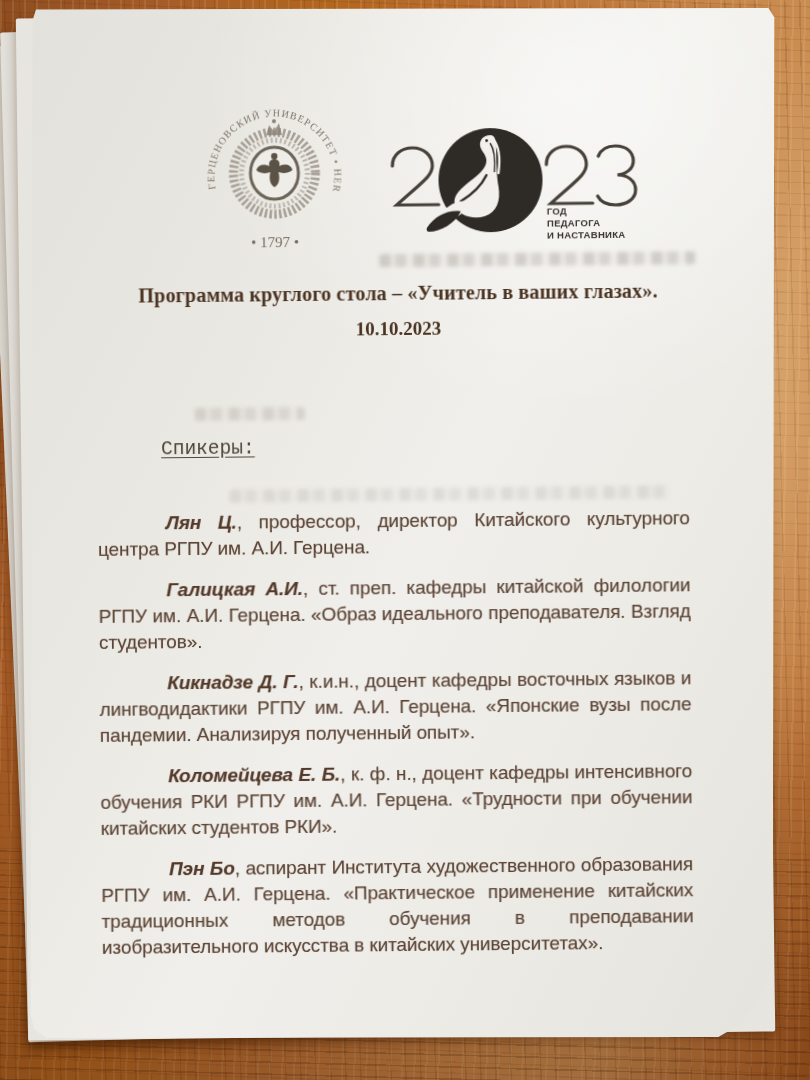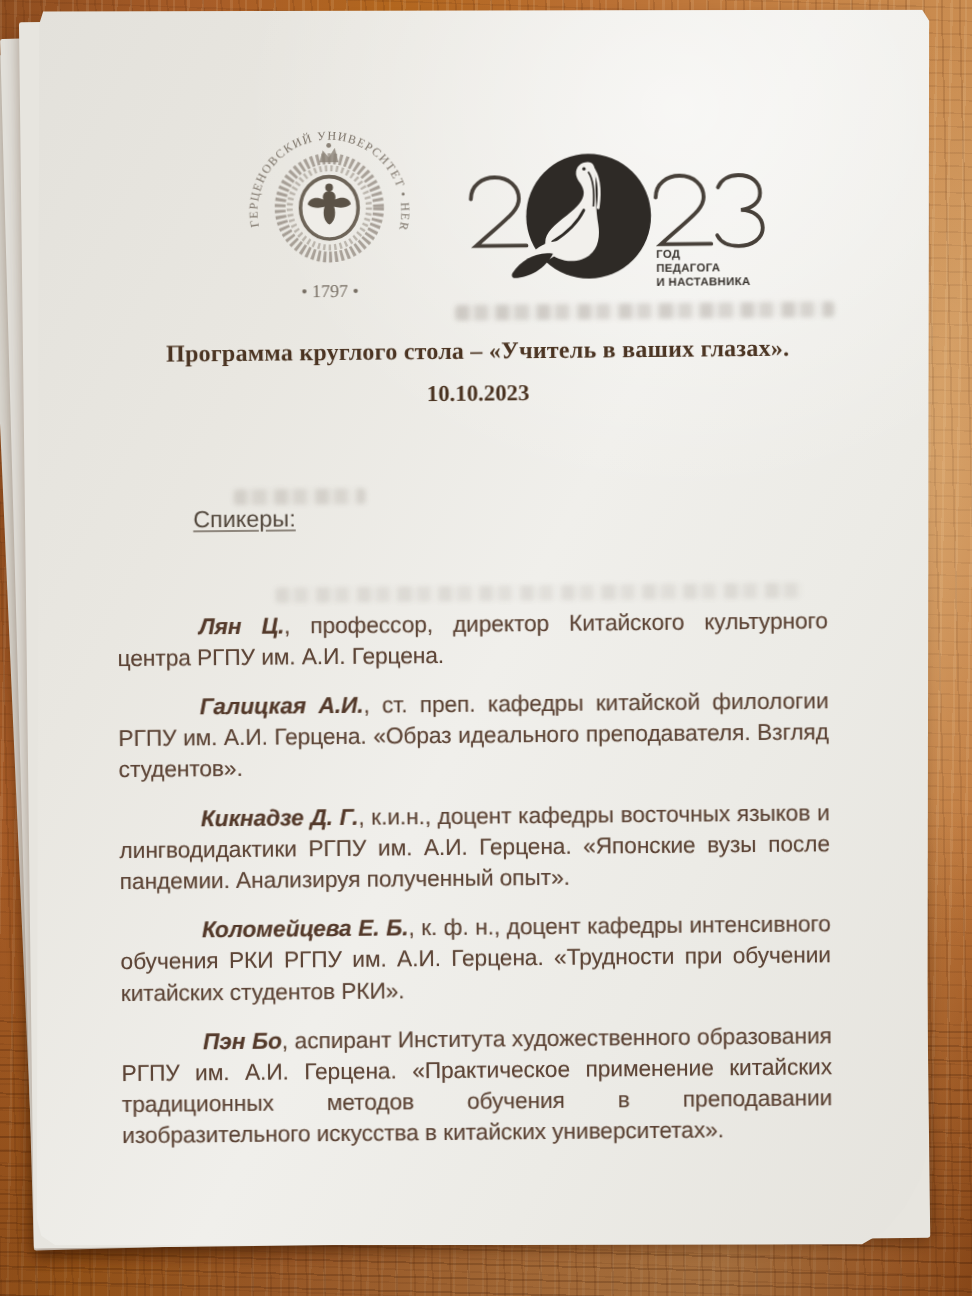--- a/index.html
+++ b/index.html
@@ -37,23 +37,23 @@
   .doc-title{
     position:absolute;top:274px;left:58px;right:62px;text-align:center;
     font-family:"Liberation Serif",serif;font-weight:bold;font-size:20px;
     color:#4a3321;letter-spacing:.2px;
   }
   .doc-date{
     position:absolute;top:310px;left:58px;right:62px;text-align:center;
     font-family:"Liberation Serif",serif;font-weight:bold;font-size:19px;color:#4a3321;
   }
   .speakers-heading{
-    position:absolute;top:412px;left:132px;
+    position:absolute;top:428px;left:132px;
     font-size:19.5px;color:#51463b;
-    text-decoration:underline;text-underline-offset:3px;
+    text-decoration:underline;text-underline-offset:3px;font-family:Liberation Mono, monospace;
   }
   .speakers-body{position:absolute;top:500px;left:68px;width:592px;}
   .speaker-par{
     margin:0 0 15px 0;font-size:19px;line-height:26px;color:#5b4335;
     text-align:justify;text-indent:68px;letter-spacing:-.1px;
     text-shadow:0 0 .7px rgba(100,70,45,.35);
   }
   .speaker-name{font-weight:bold;font-style:italic;color:#53392a;}
   .bleed{position:absolute;height:13px;border-radius:3px;filter:blur(2.3px);
     background:repeating-linear-gradient(90deg, rgba(124,114,104,.55) 0 11px, rgba(124,114,104,.14) 11px 16px, rgba(124,114,104,.45) 16px 27px, rgba(124,114,104,.08) 27px 34px);}

